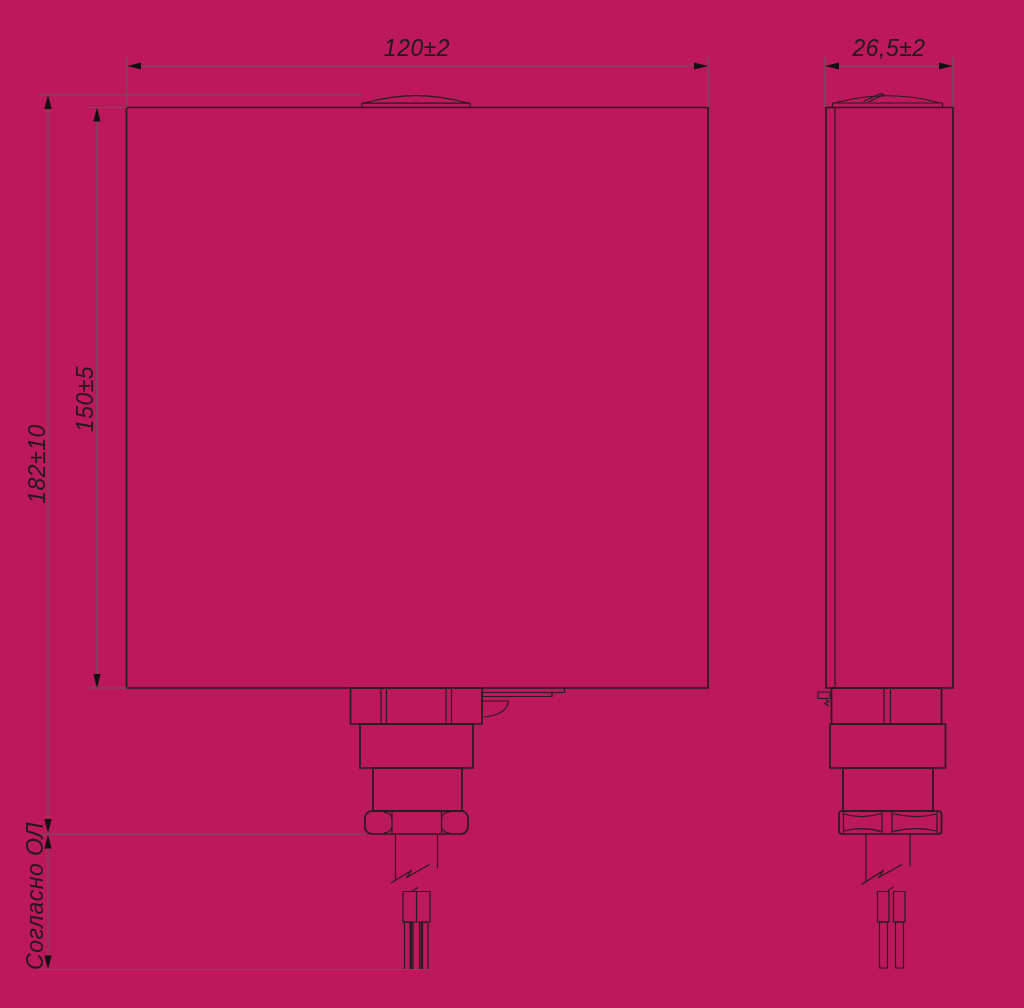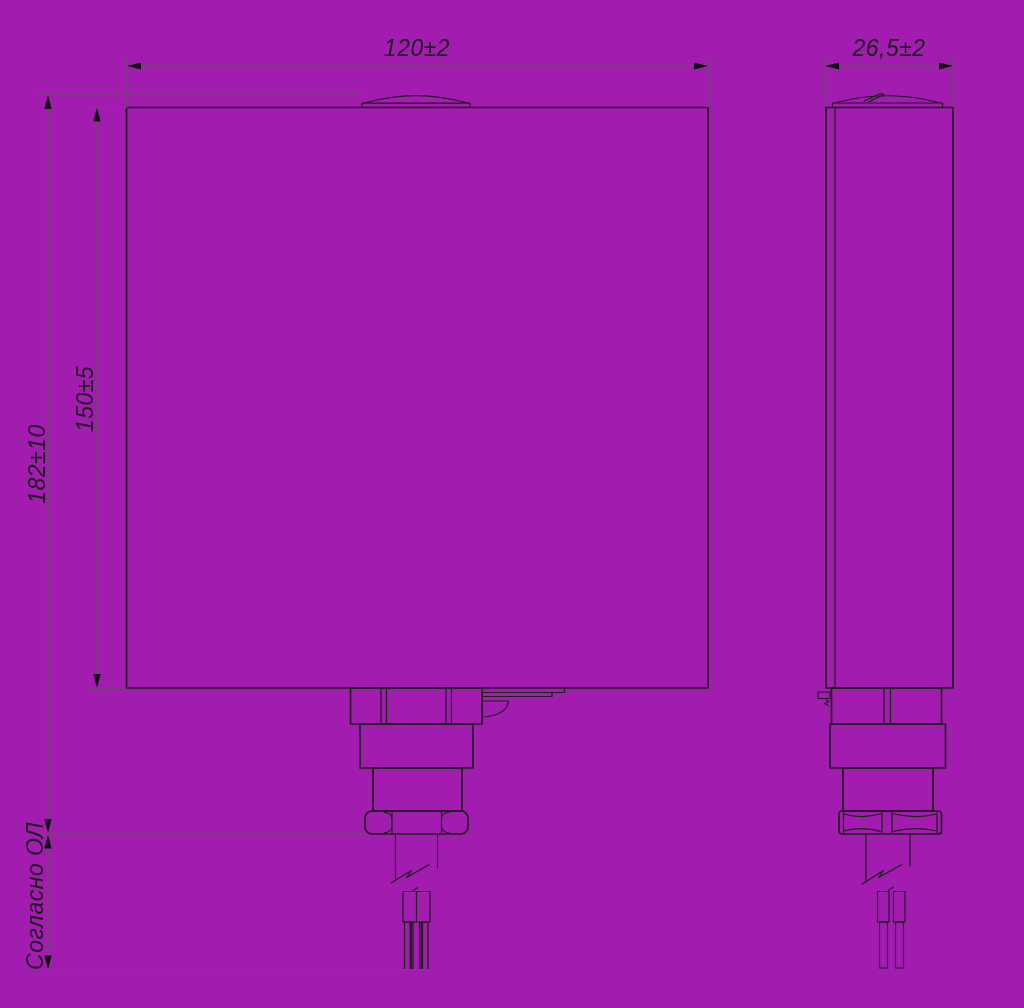--- a/index.html
+++ b/index.html
@@ -1,16 +1,16 @@
 <!DOCTYPE html>
 <html><head>
 <meta charset="utf-8">
 <style>
   html,body{margin:0;padding:0;background:#ffffff;}
-  .canvas-wrap{width:1024px;height:1008px;background:#a21caf;position:relative;overflow:hidden;}
+  .canvas-wrap{width:1024px;height:1008px;background:#be185d;position:relative;overflow:hidden;}
   svg{display:block;}
   .obj{fill:none;stroke:#1f1f1f;stroke-width:1.7;stroke-linejoin:round;}
   .obj-thin{fill:none;stroke:#1f1f1f;stroke-width:1.2;stroke-linejoin:round;}
   .wire-core{fill:none;stroke:#1f1f1f;stroke-width:2.6;}
   .dim{fill:none;stroke:#5a5a5a;stroke-width:1.1;}
   .arr{fill:#111111;stroke:none;}
   .dimtext{font-family:"Liberation Sans",sans-serif;font-style:italic;font-size:23px;fill:#1c1c1c;letter-spacing:0.5px;}
 </style>
 </head>
 <body>

